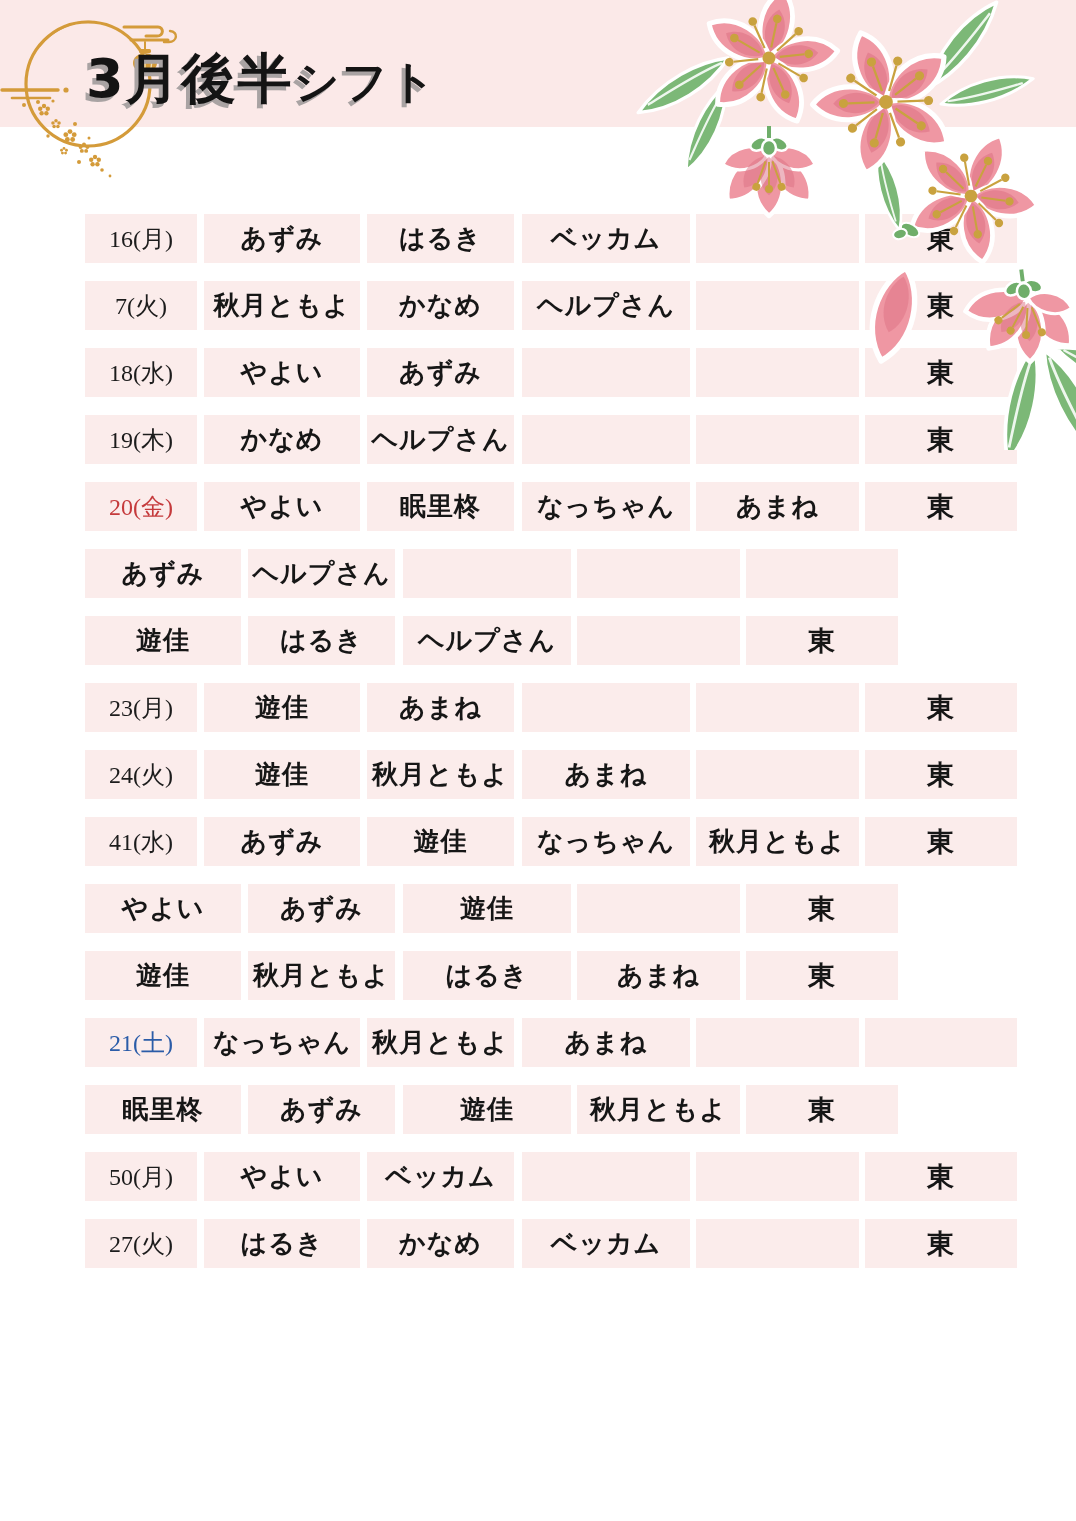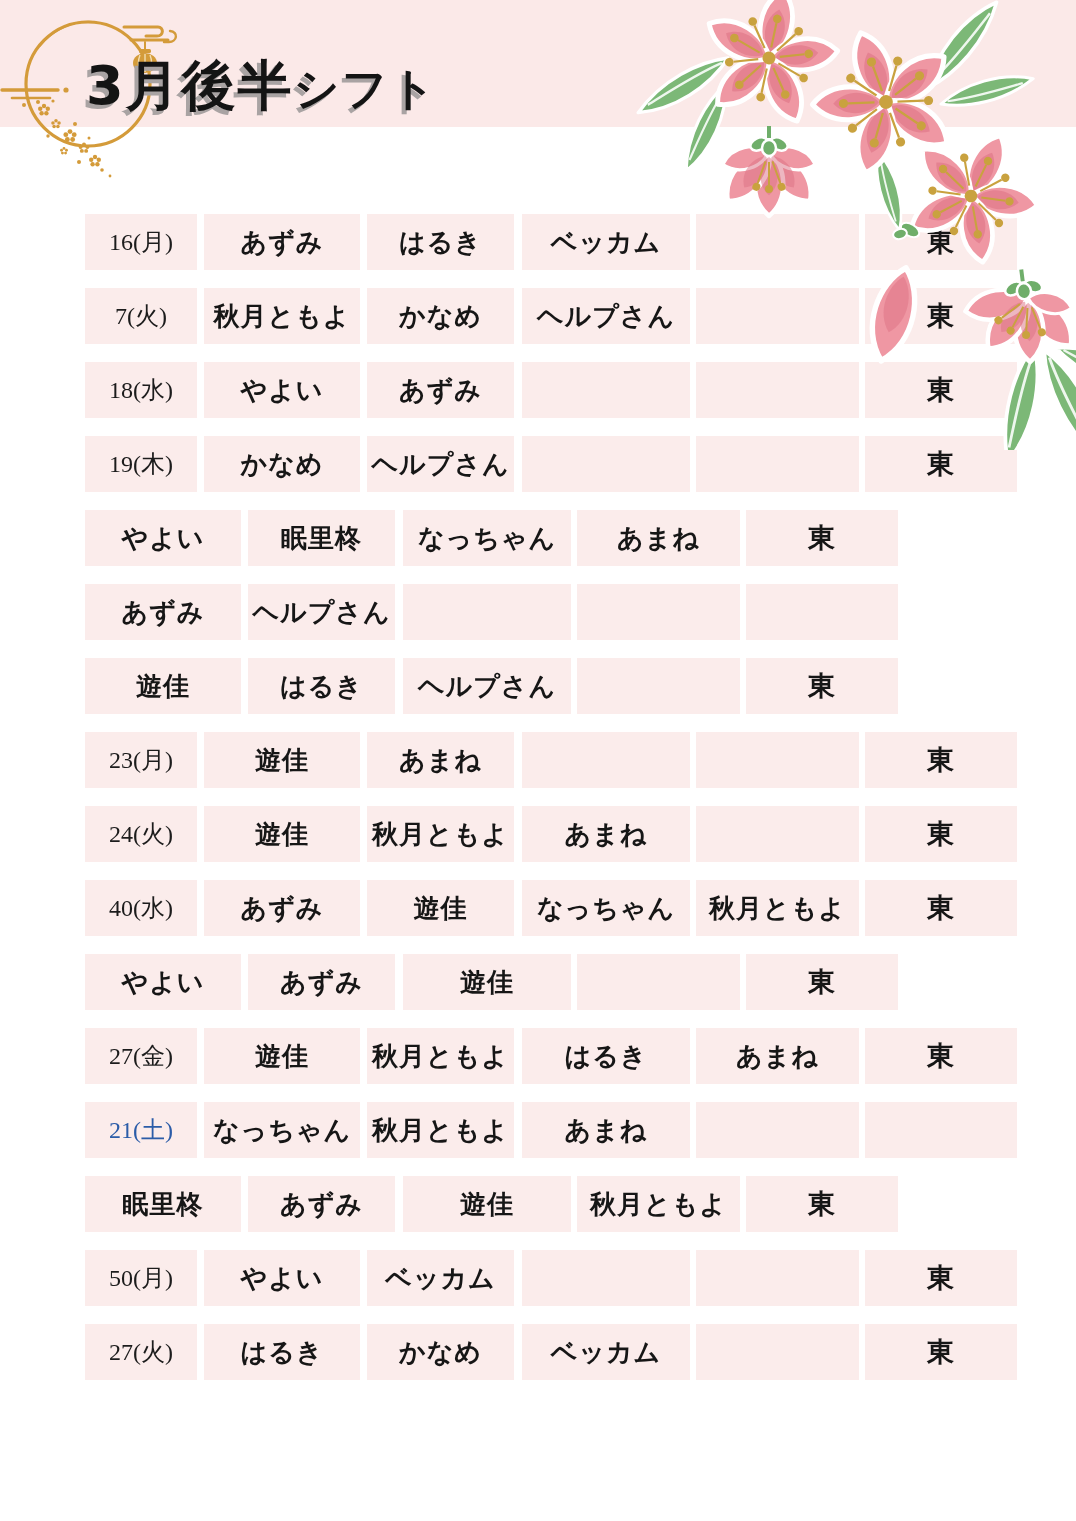--- a/index.html
+++ b/index.html
@@ -3,30 +3,30 @@
 <meta charset="utf-8">
 <style>
   html,body{margin:0;padding:0;}
   body{
     width:1076px;height:1521px;position:relative;overflow:hidden;
     background:#ffffff;
     font-family:"DejaVu Sans","Liberation Sans",sans-serif;
   }
   .band{position:absolute;top:0;left:0;width:1076px;height:127px;background:#fbe9e8;z-index:1;}
   .title{
-    position:absolute;left:86px;top:50px;z-index:4;margin:0;
+    position:absolute;left:86px;top:43px;z-index:4;margin:0;
     color:#141414;font-weight:bold;letter-spacing:2px;white-space:nowrap;
     text-shadow:-4px 4px 0 #a9a3a3;
   }
   .title .t-main{font-size:54px;}
   .title .t-sub{font-size:45px;}
   .ornament{position:absolute;top:0;left:0;z-index:3;pointer-events:none;}
   .flowers{position:absolute;top:0;right:0;z-index:5;pointer-events:none;}
   .shift-table{position:absolute;left:85px;top:214px;width:932px;z-index:2;}
-  .row{display:flex;height:56px;margin-bottom:18px;}
+  .row{display:flex;height:49px;margin-bottom:18px;}
   .cell{
     background:#fbeceb;display:flex;align-items:center;justify-content:center;
     box-sizing:border-box;
   }
   .cell span{position:relative;z-index:10;}
   .date{width:112px;margin-right:7px;font-family:"Liberation Serif","DejaVu Serif",serif;font-size:24px;color:#1c1c1c;}
   .date.red{color:#c53a3c;}
   .date.blue{color:#2b5ca8;}
   .date.black{color:#1c1c1c;}
   .c2{width:156px;margin-right:7px;}
@@ -279,20 +279,23 @@
         <span></span>
       </div>
     <div class="cell name c5">
         <span></span>
       </div>
     <div class="cell east c6">
         <span>東</span>
       </div>
   </div>
     <div class="row">
+    <div class="cell date red">
+        <span>20(金)</span>
+      </div>
     <div class="cell name c2">
         <span>やよい</span>
       </div>
     <div class="cell name c3">
         <span>眠里柊</span>
       </div>
     <div class="cell name c4">
         <span>なっちゃん</span>
       </div>
     <div class="cell name c5">
@@ -371,21 +374,21 @@
       </div>
     <div class="cell name c5">
         <span></span>
       </div>
     <div class="cell east c6">
         <span>東</span>
       </div>
   </div>
     <div class="row">
     <div class="cell date black">
-        <span>40(水)</span>
+        <span>41(水)</span>
       </div>
     <div class="cell name c2">
         <span>あずみ</span>
       </div>
     <div class="cell name c3">
         <span>遊佳</span>
       </div>
     <div class="cell name c4">
         <span>なっちゃん</span>
       </div>
@@ -407,23 +410,20 @@
         <span>遊佳</span>
       </div>
     <div class="cell name c5">
         <span></span>
       </div>
     <div class="cell east c6">
         <span>東</span>
       </div>
   </div>
     <div class="row">
-    <div class="cell date black">
-        <span>27(金)</span>
-      </div>
     <div class="cell name c2">
         <span>遊佳</span>
       </div>
     <div class="cell name c3">
         <span>秋月ともよ</span>
       </div>
     <div class="cell name c4">
         <span>はるき</span>
       </div>
     <div class="cell name c5">

